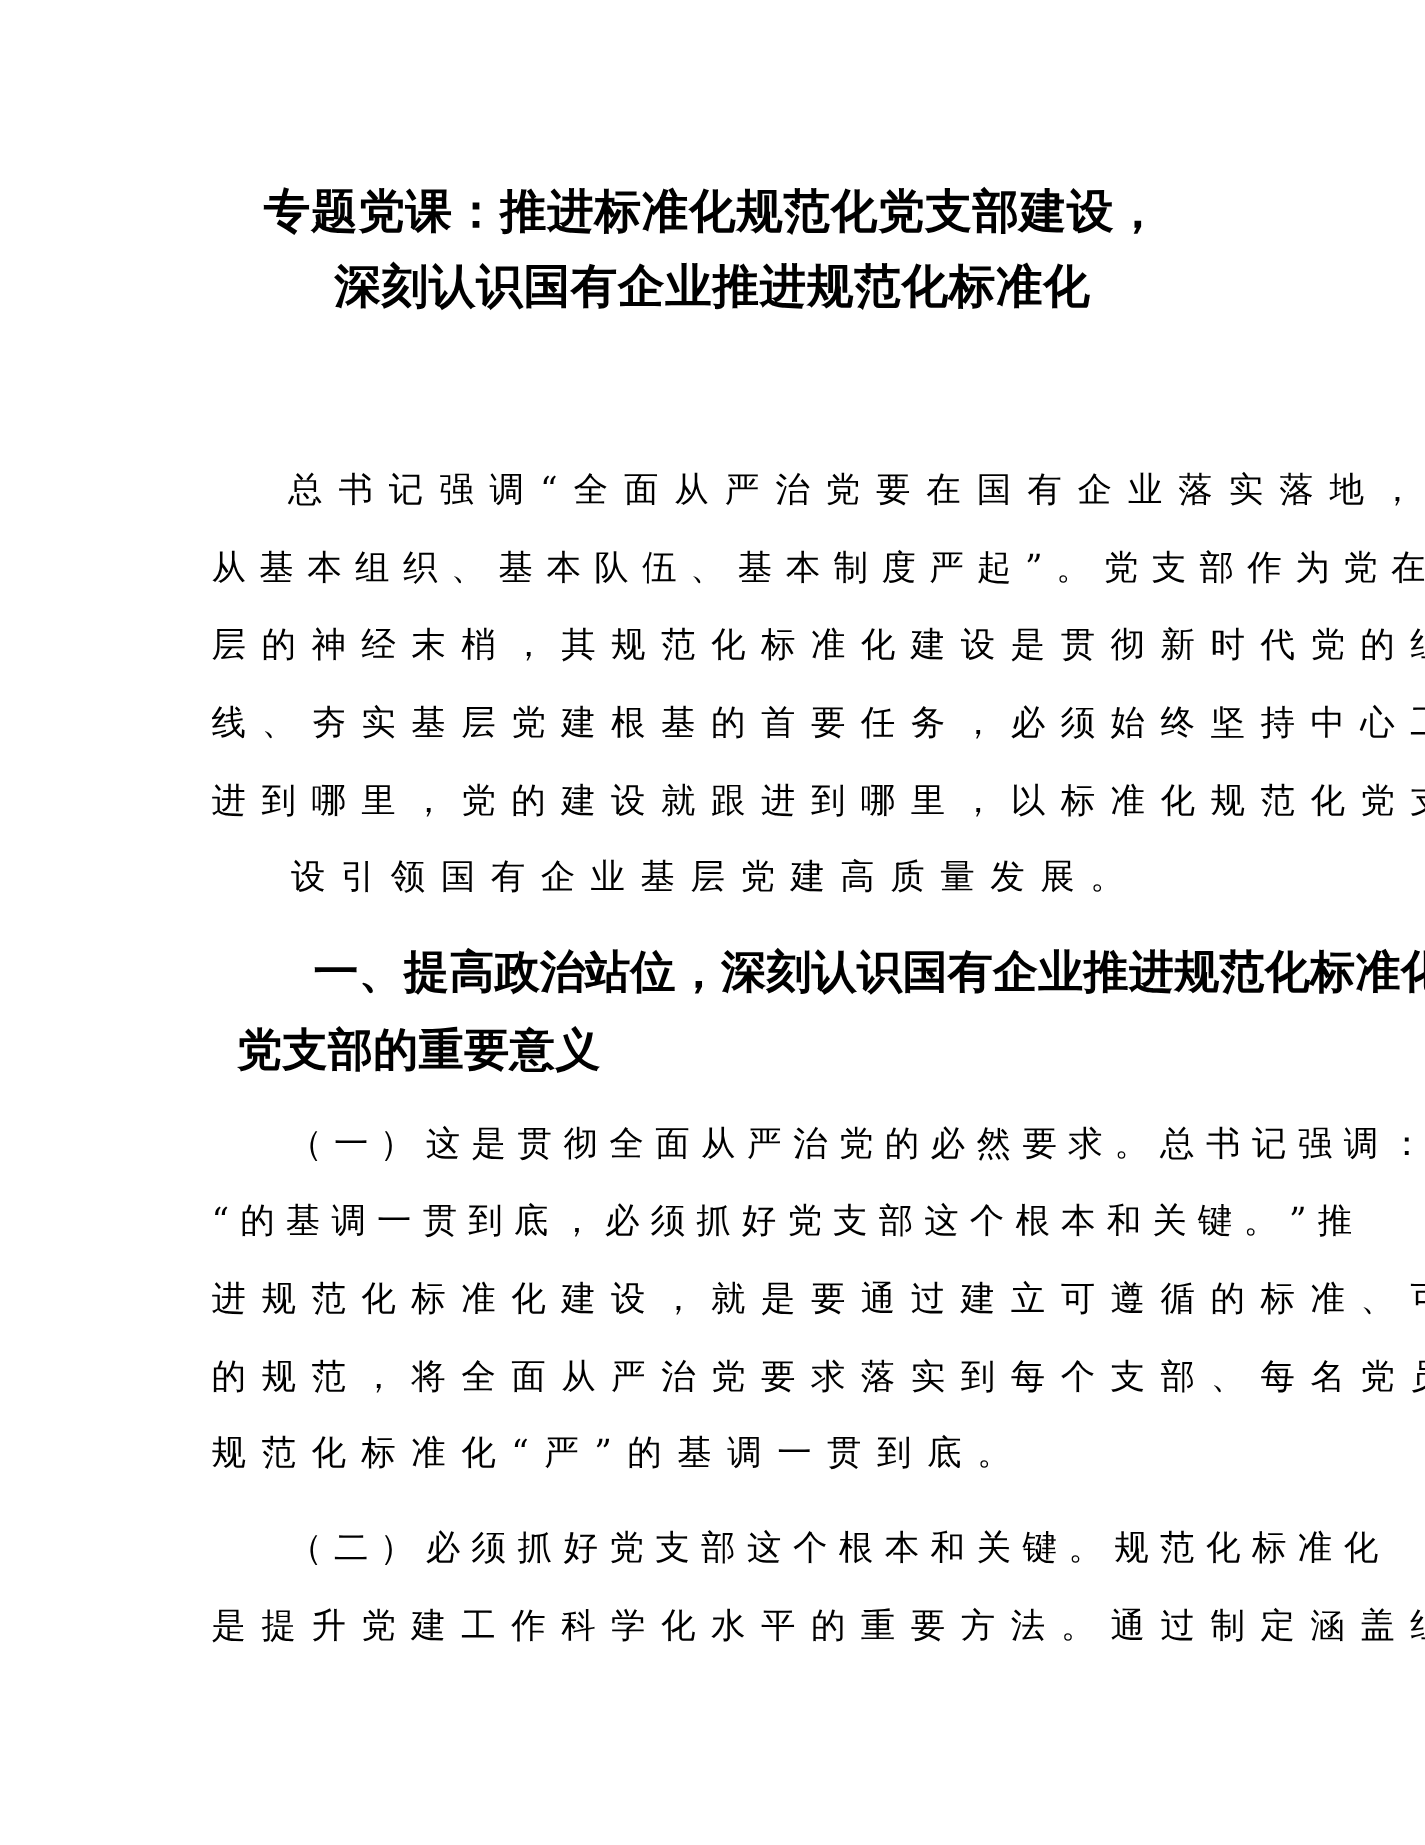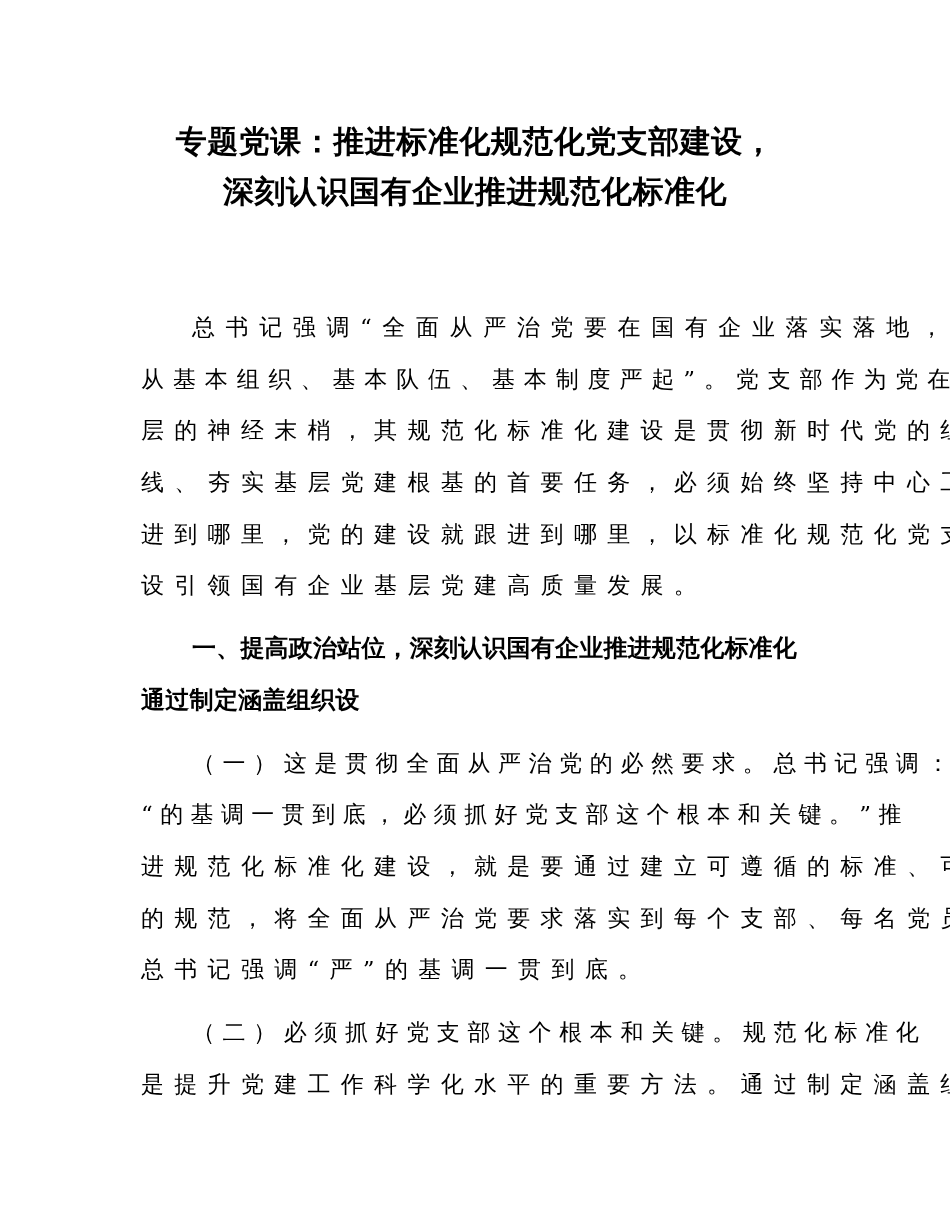--- a/index.html
+++ b/index.html
@@ -52,61 +52,62 @@
     }
     .indent {
       padding-left: 51px;
     }
     .para-gap {
       height: 11px;
     }
     .heading {
       font-family: "DejaVu Sans", "Liberation Sans", sans-serif;
       font-weight: bold;
-      font-size: 24px;
+      font-size: 30px;
       line-height: 51.7px;
       letter-spacing: 0.3px;
+      margin-left: 17px;
     }
   </style>
 </head>
 <body>
 
 <div class="page">
 
   <div class="title">
     <span class="title-line">专题党课：推进标准化规范化党支部建设，</span>
     <span class="title-line">深刻认识国有企业推进规范化标准化</span>
   </div>
 
   <div class="body">
 
     <div class="para-block">
       <span class="line para-line indent" style="letter-spacing:10.6px;">总书记强调“全面从严治党要在国有企业落实落地，必须</span>
       <span class="line para-line" style="letter-spacing:8.9px;">从基本组织、基本队伍、基本制度严起”。党支部作为党在基</span>
       <span class="line para-line" style="letter-spacing:10.3px;">层的神经末梢，其规范化标准化建设是贯彻新时代党的组织路</span>
       <span class="line para-line" style="letter-spacing:10.3px;">线、夯实基层党建根基的首要任务，必须始终坚持中心工作推</span>
       <span class="line para-line" style="letter-spacing:10.3px;">进到哪里，党的建设就跟进到哪里，以标准化规范化党支部建</span>
-      <span class="line para-line" style="letter-spacing:10.3px;">设引领国有企业基层党建高质量发展。</span>
+      <span class="line para-line" style="letter-spacing:10.3px;text-align:center;">设引领国有企业基层党建高质量发展。</span>
     </div>
 
     <div class="para-gap"></div>
 
     <div class="para-block heading">
       <span class="line indent" style="letter-spacing:0.2px;">一、提高政治站位，深刻认识国有企业推进规范化标准化</span>
-      <span class="line">通过制定涵盖组织设</span>
+      <span class="line">党支部的重要意义</span>
     </div>
 
     <div class="para-gap"></div>
 
     <div class="para-block">
       <span class="line para-line indent" style="letter-spacing:7.6px;">（一）这是贯彻全面从严治党的必然要求。总书记强调：</span>
       <span class="line para-line" style="letter-spacing:7.4px;">“的基调一贯到底，必须抓好党支部这个根本和关键。”推</span>
       <span class="line para-line" style="letter-spacing:10.3px;">进规范化标准化建设，就是要通过建立可遵循的标准、可操作</span>
       <span class="line para-line" style="letter-spacing:10.3px;">的规范，将全面从严治党要求落实到每个支部、每名党员，确</span>
-      <span class="line para-line" style="letter-spacing:10.3px;">总书记强调“严”的基调一贯到底。</span>
+      <span class="line para-line" style="letter-spacing:10.3px;">规范化标准化“严”的基调一贯到底。</span>
     </div>
 
     <div class="para-gap"></div>
 
     <div class="para-block">
       <span class="line para-line indent" style="letter-spacing:7.6px;">（二）必须抓好党支部这个根本和关键。规范化标准化</span>
       <span class="line para-line" style="letter-spacing:10.3px;">是提升党建工作科学化水平的重要方法。通过制定涵盖组织设</span>
     </div>
 
   </div>

